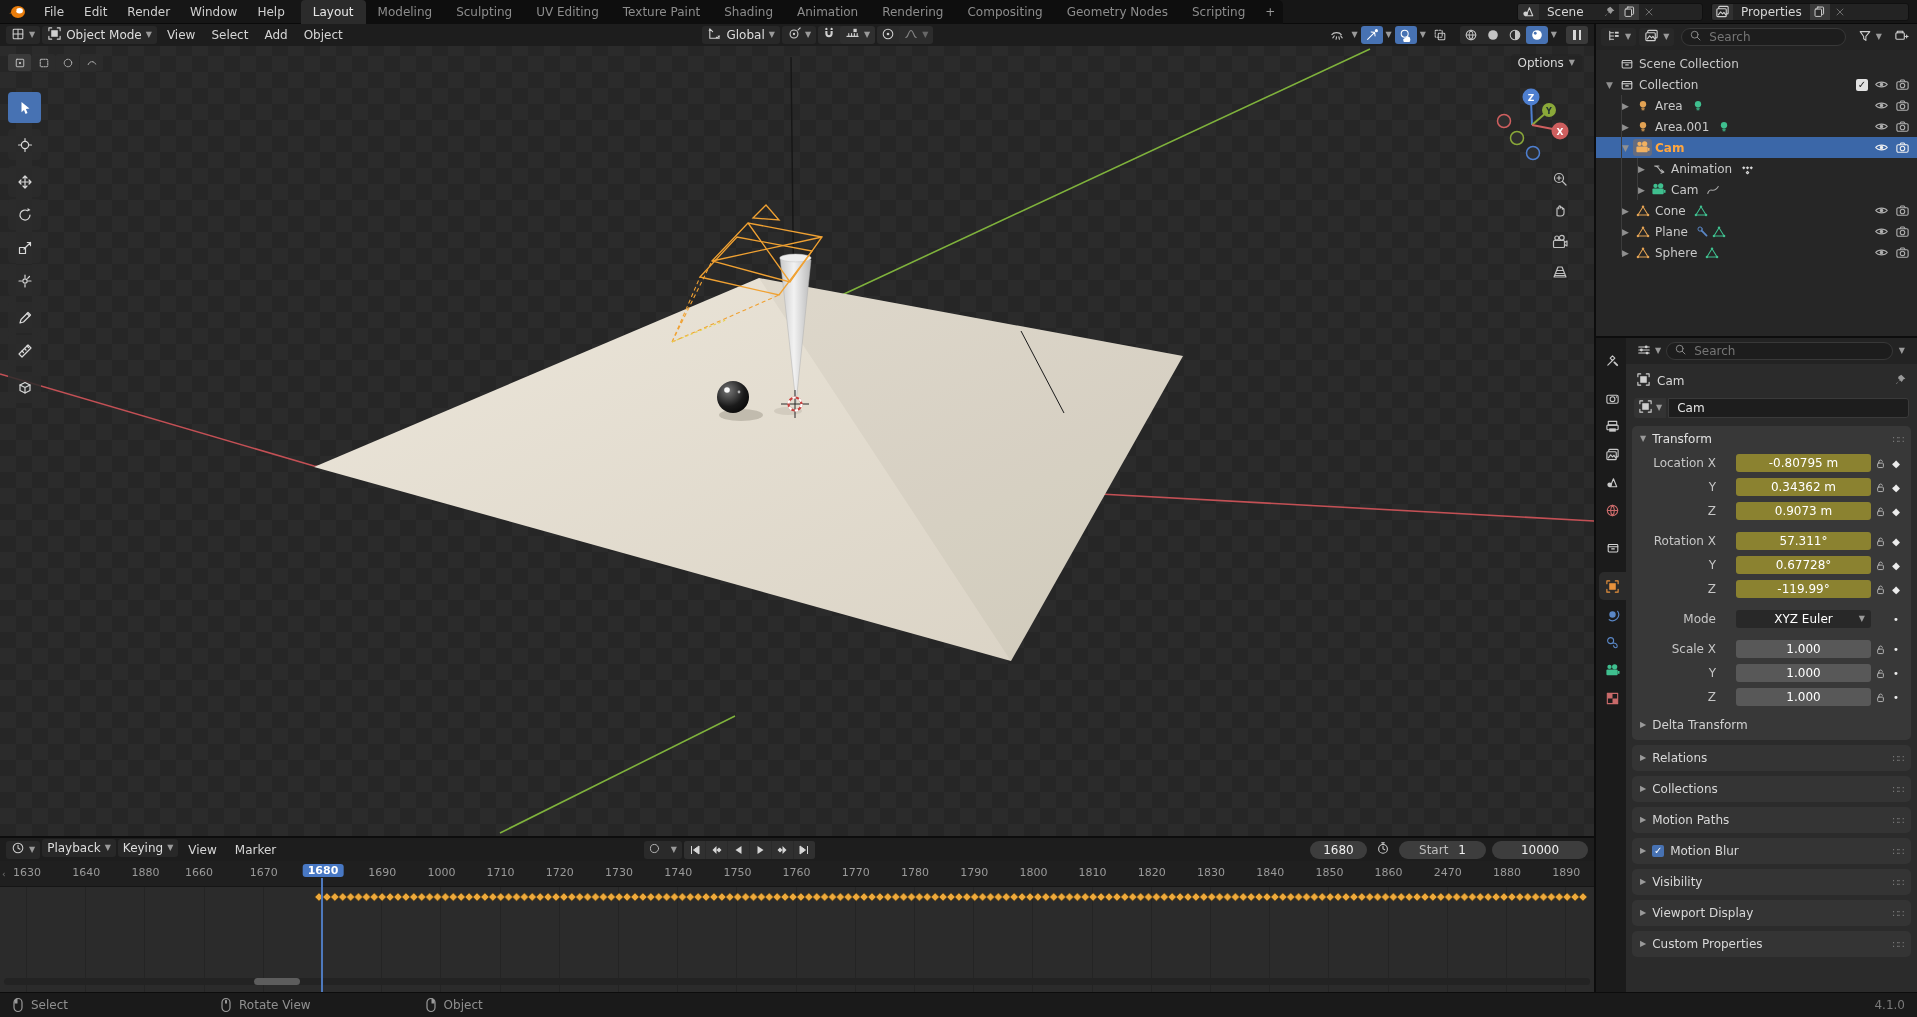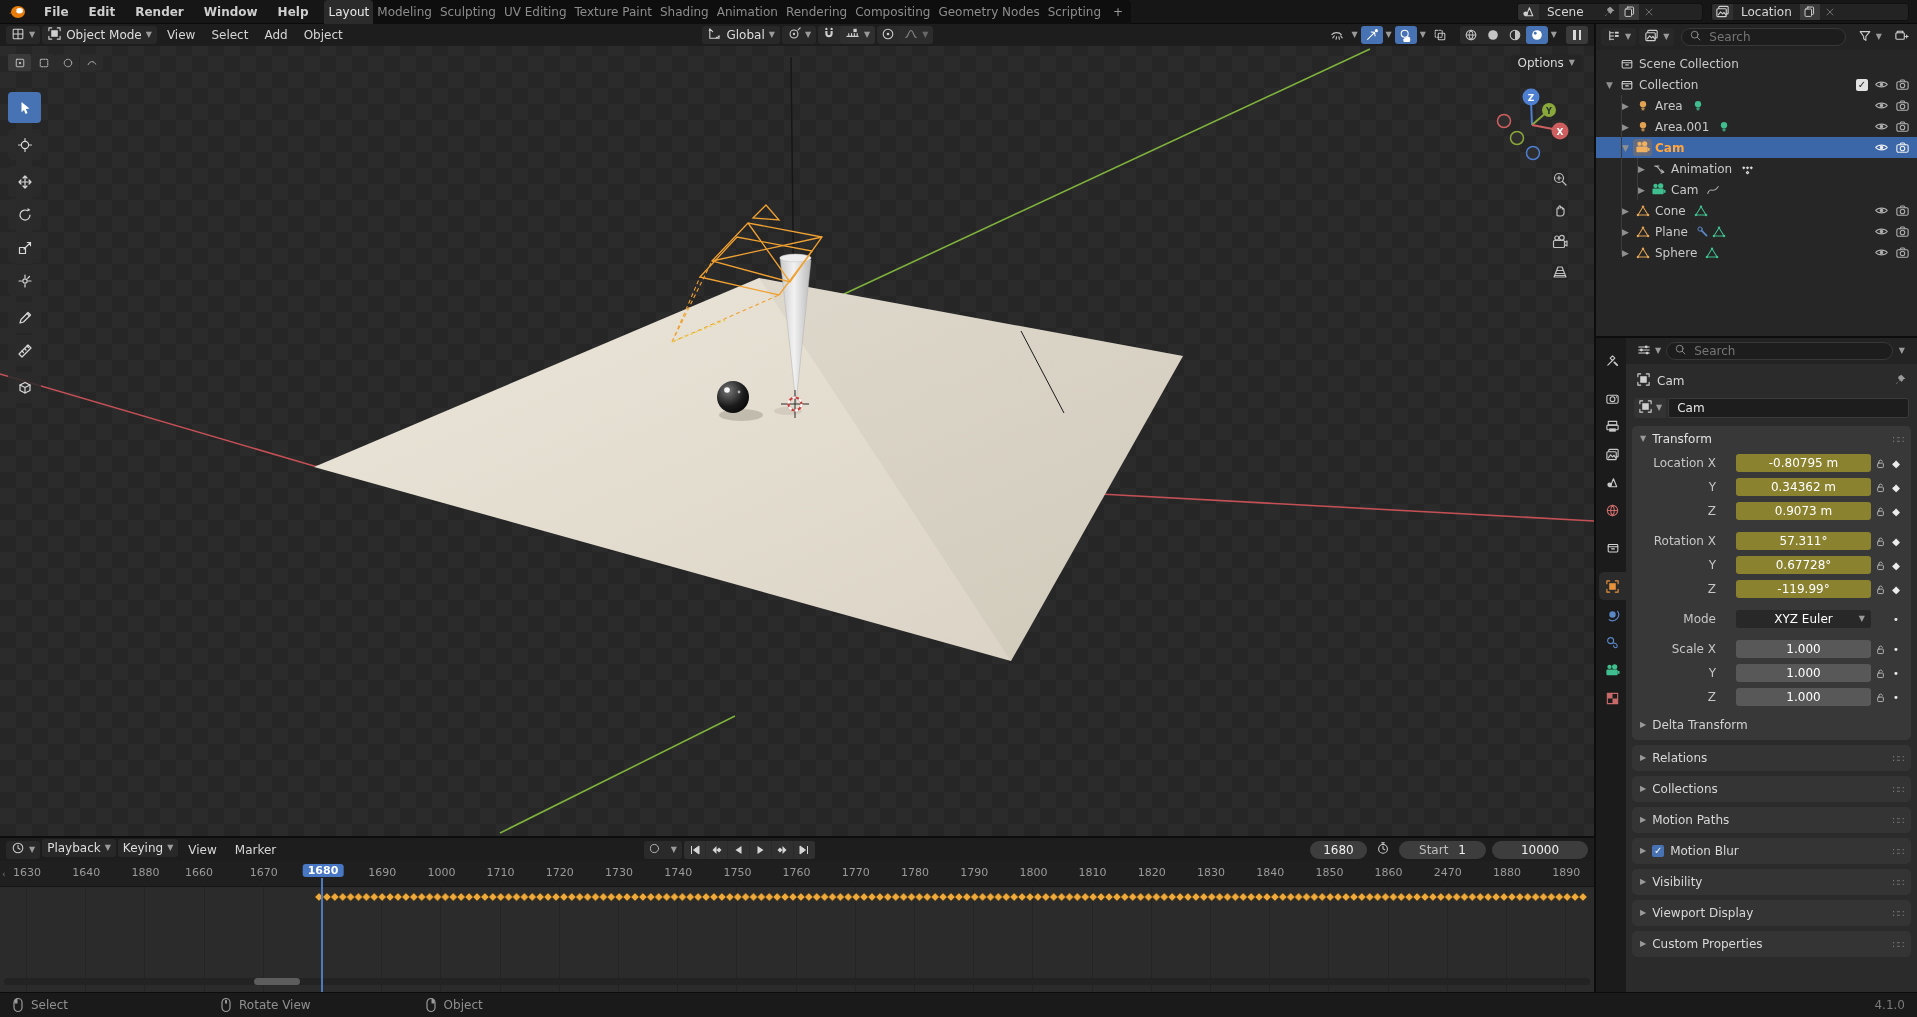--- a/index.html
+++ b/index.html
@@ -3,24 +3,24 @@
 <meta charset="utf-8">
 <style>
   html,body{margin:0;padding:0;background:#000;overflow:hidden;}
   *{box-sizing:border-box;-webkit-font-smoothing:antialiased;}
   .app{position:relative;width:1917px;height:1017px;background:#1d1d1d;
        font-family:"DejaVu Sans","Liberation Sans",sans-serif;font-size:12px;color:#d0d0d0;overflow:hidden;}
 
   
   .topbar{position:absolute;left:0;top:0;width:100%;height:24px;background:#161616;display:flex;align-items:center;border-bottom:1px solid #0a0a0a;}
   .logo{width:34px;display:flex;justify-content:center;align-items:center;cursor:pointer;}
-  .menus{display:flex;height:100%;align-items:flex-start;font-weight:bold;}
+  .menus{display:flex;height:100%;align-items:flex-start;}
   .menu-item{padding:0 10px;line-height:24px;color:#cfcfcf;cursor:pointer;}
   .ws-tabs{display:flex;height:24px;align-items:stretch;background:#0e0e0e;margin-left:6px;border-radius:5px 5px 0 0;}
-  .ws-tab{padding:0 4px;line-height:24px;color:#8d8d8d;cursor:pointer;white-space:nowrap;}
+  .ws-tab{padding:0 12px;line-height:24px;color:#8d8d8d;cursor:pointer;white-space:nowrap;}
   .ws-tab.active{background:#2b2b2b;color:#e8e8e8;border-radius:4px 4px 0 0;}
   .ws-plus{width:26px;text-align:center;line-height:24px;color:#9a9a9a;cursor:pointer;}
   .tb-spacer{flex:1;}
   .sel{display:flex;align-items:center;height:18px;background:#232323;border:1px solid #101010;border-radius:3px;margin-right:8px;overflow:hidden;}
   .sel .iconbtn{display:flex;align-items:center;height:100%;padding:0 3px;background:#303030;cursor:pointer;}
   .sel .sel-label{padding:0 8px;color:#d6d6d6;min-width:60px;}
   .sel .mini{width:20px;display:flex;justify-content:center;align-items:center;height:100%;cursor:pointer;color:#9a9a9a;}
   .sel .mini.raised{background:#3a3a3a;}
   .sel .mini.dim{color:#5a5a5a;}
 
@@ -186,21 +186,21 @@
         </span>
     </div>
     <div class="sel" style="width:198px;">
       <span class="iconbtn" style="color: rgb(207, 207, 207);">
           <svg width="15" height="15" viewBox="0 0 16 16" fill="none" stroke="currentColor" stroke-width="1.2" stroke-linecap="round" stroke-linejoin="round">
             <rect x="4" y="2.5" width="10" height="8" rx="1"></rect>
             <rect x="2" y="5" width="10" height="8.5" rx="1" fill="#262626"></rect>
             <path d="M3.5 11.5l2.5-3 2 2 1.5-1.5 2 2.5"></path>
           </svg>
         </span>
-      <span class="sel-label">Location</span>
+      <span class="sel-label">Properties</span>
       <span class="mini raised" style="color: rgb(208, 208, 208);">
           <svg width="13" height="13" viewBox="0 0 16 16" fill="none" stroke="currentColor" stroke-width="1.2" stroke-linecap="round" stroke-linejoin="round">
             <rect x="5" y="2.5" width="8" height="9" rx="1"></rect>
             <rect x="2.5" y="5" width="8" height="9" rx="1" fill="#2a2a2a"></rect>
           </svg>
         </span>
       <span class="mini dim" style="color: rgb(119, 119, 119);">
           <svg width="12" height="12" viewBox="0 0 16 16" fill="none" stroke="currentColor" stroke-width="1.2" stroke-linecap="round" stroke-linejoin="round">
             <path d="M4 4l8 8M12 4l-8 8"></path>
           </svg>

